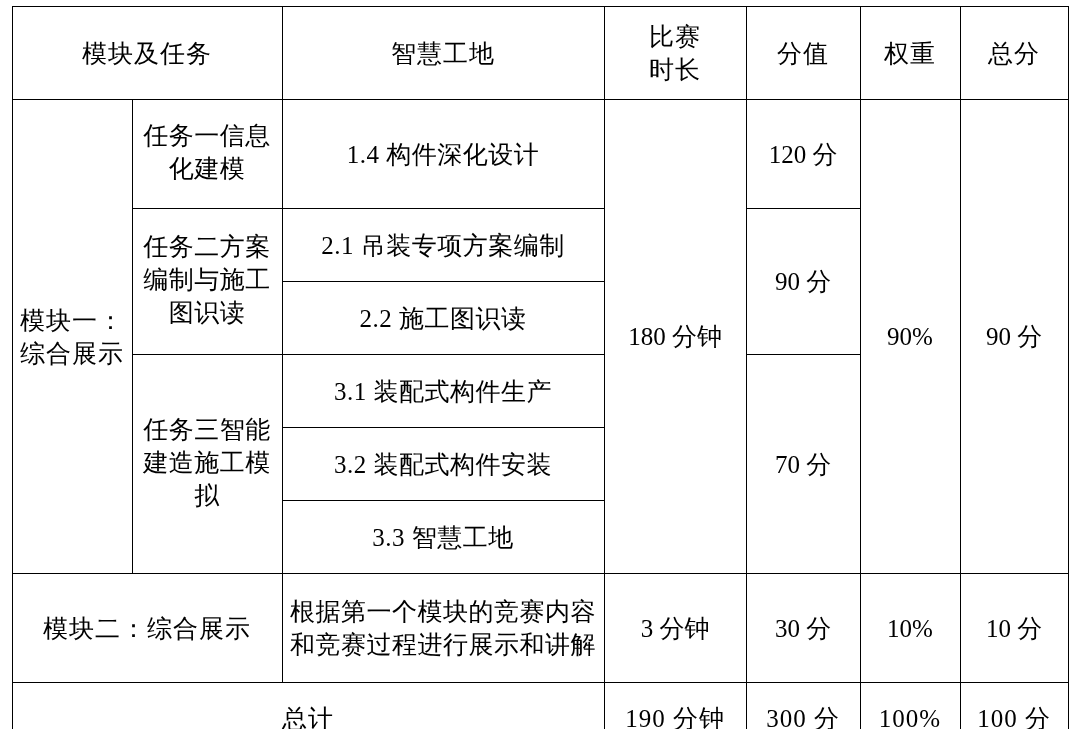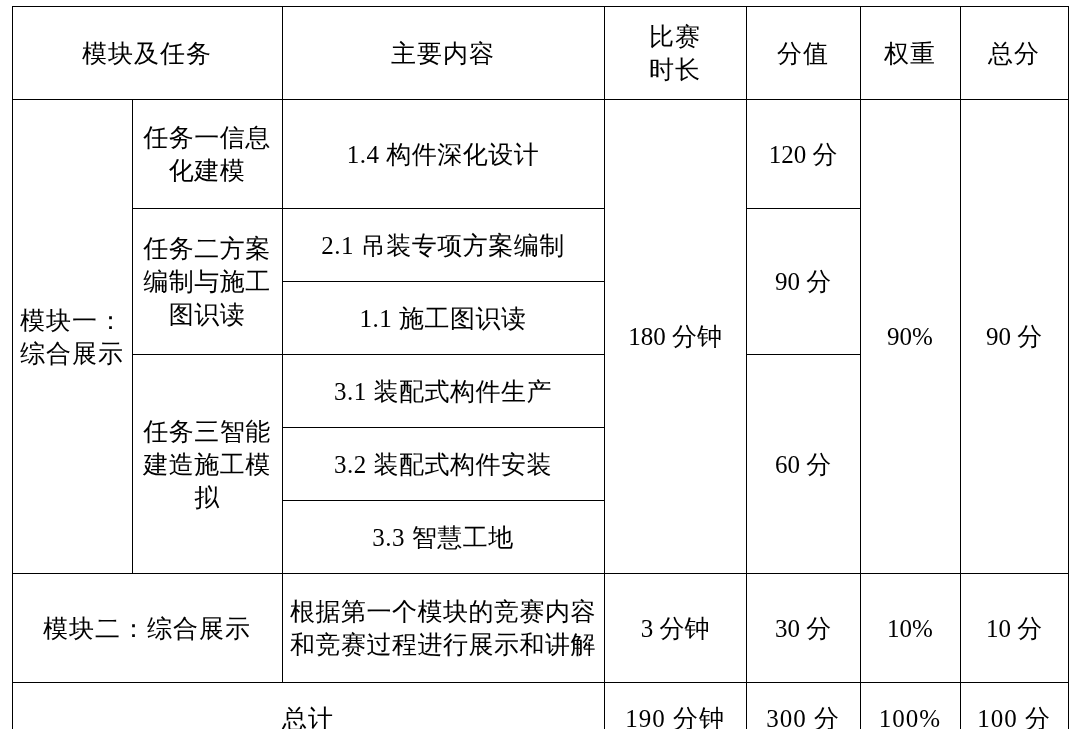--- a/index.html
+++ b/index.html
@@ -55,20 +55,21 @@
   }
   .vert-label {
     font-size: 25px;
     line-height: 1.34;
     letter-spacing: 1px;
   }
   .task-cell {
     font-size: 25px;
     line-height: 1.32;
     letter-spacing: 0.5px;
+    font-family: Liberation Mono, monospace;
   }
   .content-cell {
     text-align: left;
     padding-left: 14px;
     font-size: 25px;
     letter-spacing: 0.5px;
   }
   .content-cell-center {
     text-align: center;
     font-size: 25px;
@@ -97,21 +98,21 @@
       <col class="col-b">
       <col class="col-c">
       <col class="col-d">
       <col class="col-e">
       <col class="col-f">
       <col class="col-g">
     </colgroup>
     <thead>
       <tr>
         <td colspan="2">模块及任务</td>
-        <td>主要内容</td>
+        <td>智慧工地</td>
         <td class="header-two-line">
           <div>比赛</div>
           <div>时长</div>
         </td>
         <td>分值</td>
         <td>权重</td>
         <td>总分</td>
       </tr>
     </thead>
     <tbody>
@@ -125,27 +126,27 @@
         <td rowspan="6">90%</td>
         <td rowspan="6">90 分</td>
       </tr>
 
       <tr class="row-mid">
         <td class="task-cell" rowspan="2">任务二方案编制与施工图识读</td>
         <td class="content-cell">2.1 吊装专项方案编制</td>
         <td rowspan="2">90 分</td>
       </tr>
       <tr class="row-mid">
-        <td class="content-cell">1.1 施工图识读</td>
+        <td class="content-cell">2.2 施工图识读</td>
       </tr>
 
       <tr class="row-mid">
         <td class="task-cell" rowspan="3">任务三智能建造施工模拟</td>
         <td class="content-cell">3.1 装配式构件生产</td>
-        <td rowspan="3">60 分</td>
+        <td rowspan="3">70 分</td>
       </tr>
       <tr class="row-mid">
         <td class="content-cell">3.2 装配式构件安装</td>
       </tr>
       <tr class="row-mid">
         <td class="content-cell">3.3 智慧工地</td>
       </tr>
 
       <tr class="row-tall">
         <td class="module2-label" colspan="2">模块二：综合展示</td>

